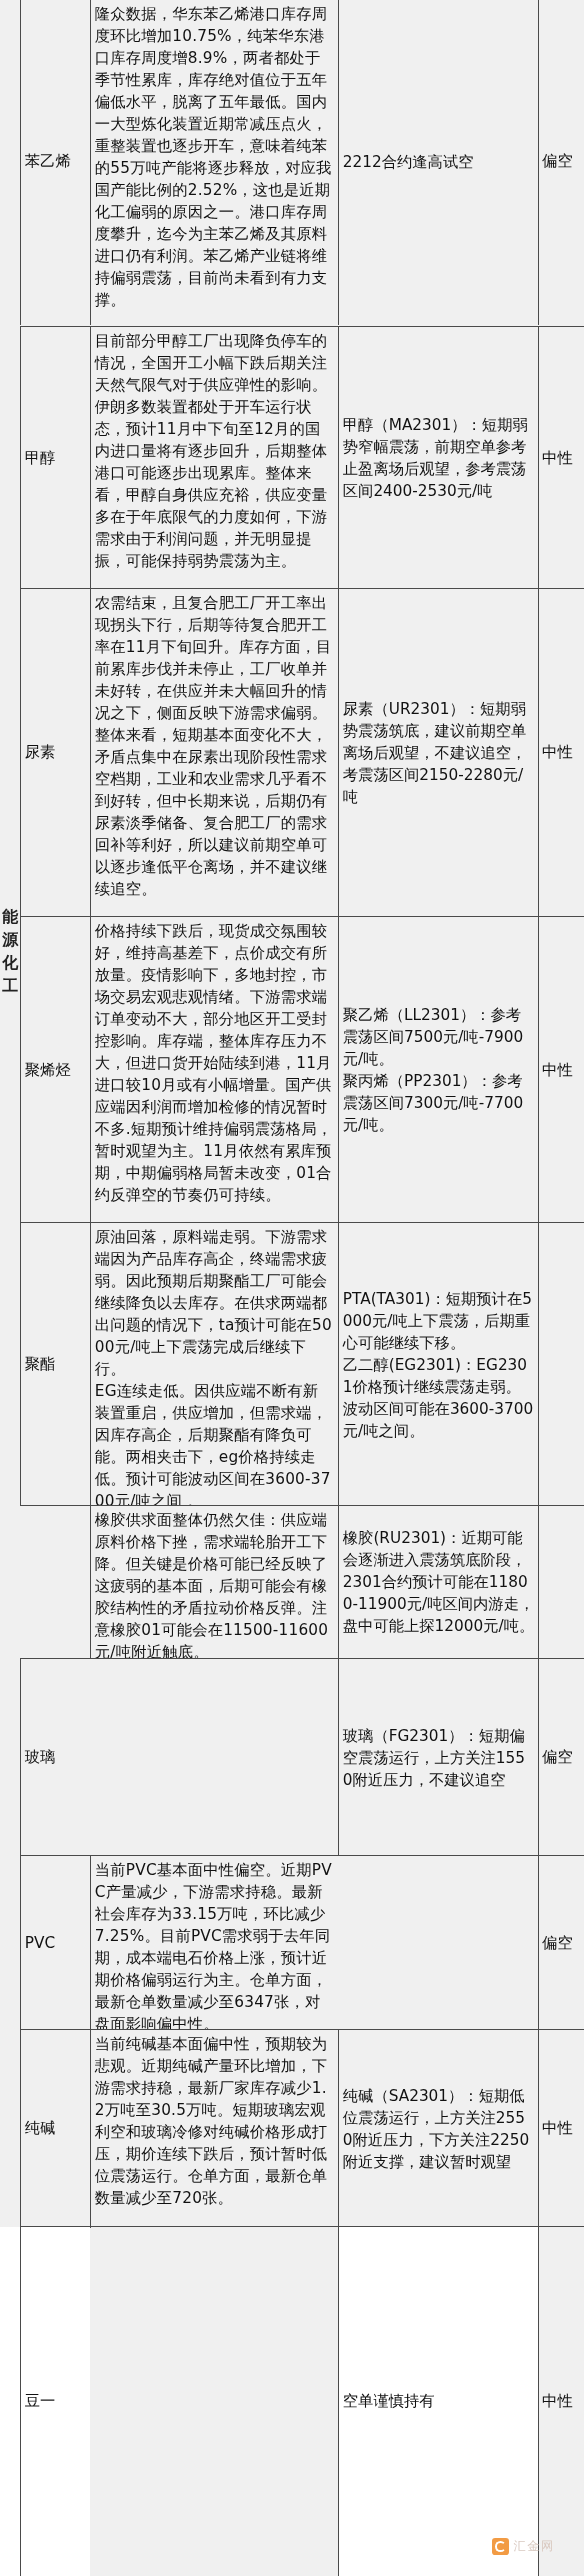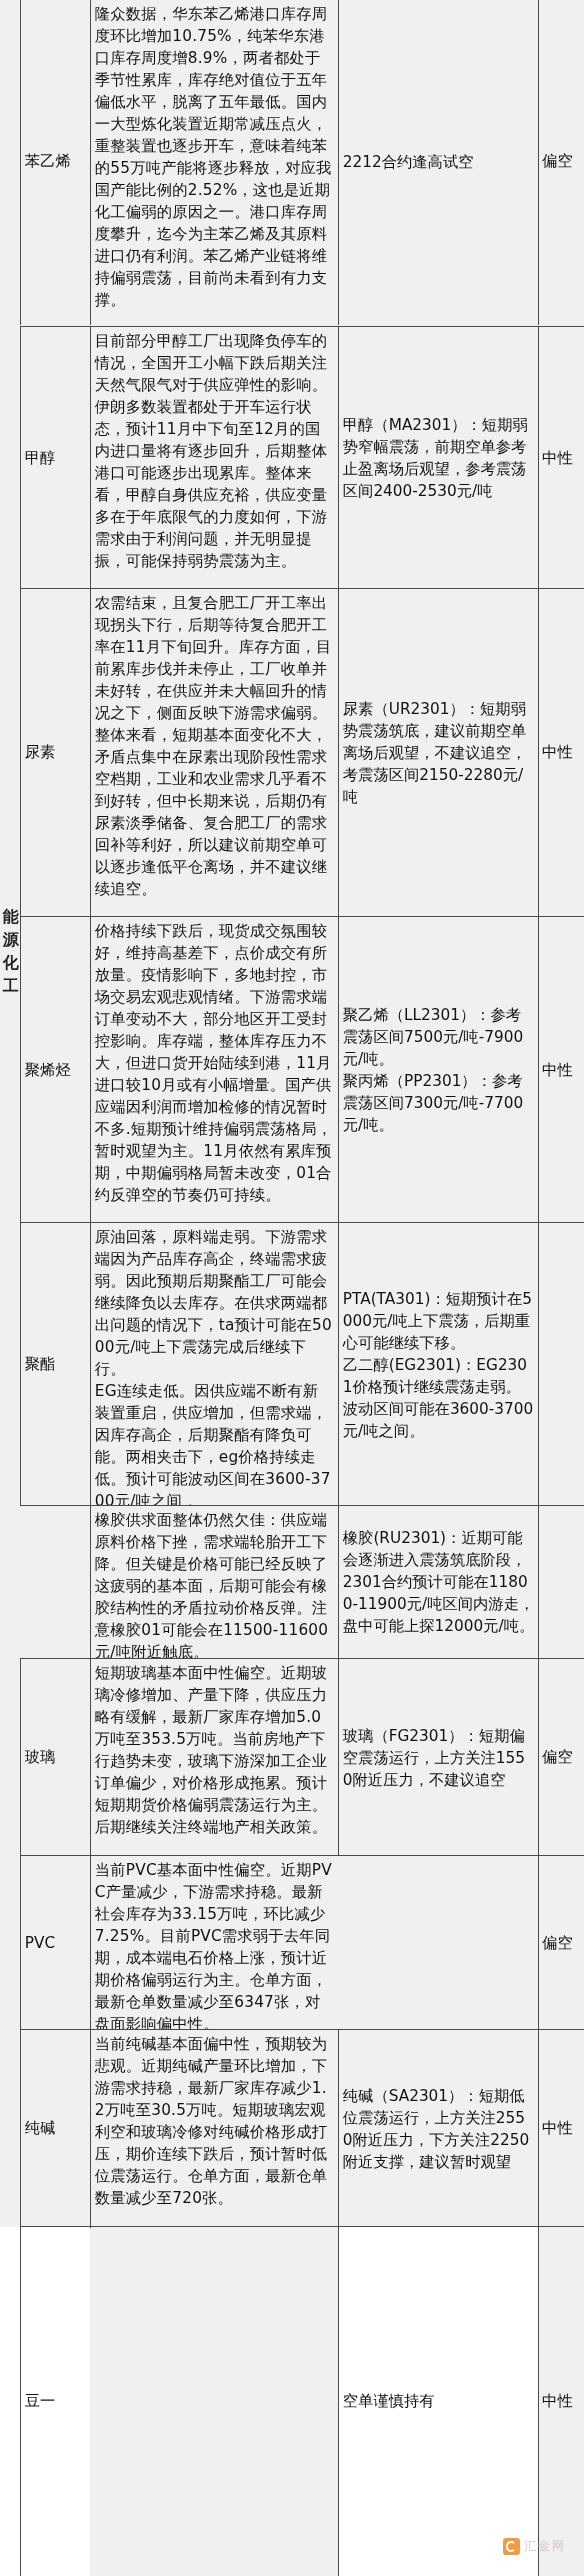--- a/index.html
+++ b/index.html
@@ -8,25 +8,25 @@
   .table { position: absolute; left: 0; top: -1.5px; width: 584px; }
   .row { position: absolute; left: 20px; width: 564px; border-top: 1.5px solid #4a4a4a; box-sizing: border-box; }
   .cell { position: absolute; top: 0; bottom: 0; box-sizing: border-box; }
   .c-name { left: 0; width: 70px; border-left: 1.5px solid #4a4a4a; display: flex; align-items: center; padding-left: 3.8px; font-size: 15.3px; }
   .c-text { left: 70px; width: 247px; border-left: 1.5px solid #4a4a4a; padding: 3.8px 4.6px 0 3.8px; font-size: 15.3px; line-height: 22px; letter-spacing: 0.2px; word-break: break-all; }
   .c-adv  { left: 318px; width: 201px; border-left: 1.5px solid #4a4a4a; display: flex; align-items: center; padding: 0 4.6px 0 3.8px; font-size: 15.3px; line-height: 22px; word-break: break-all; }
   .c-dir  { left: 518px; width: 46px; border-left: 1.5px solid #4a4a4a; display: flex; align-items: center; padding-left: 3.1px; font-size: 15.3px; }
   .adv-inner, .text-inner { white-space: pre-line; }
   .cat-col { position: absolute; left: 0; top: 0; width: 20px; height: 2227px; background: #f0f0f0; }
   .cat-label { position: absolute; left: 2.3px; top: 905px; width: 17px; font-family: "DejaVu Serif", "Liberation Serif", serif;
-               font-size: 16px; line-height: 23px; font-weight: bold; color: #222; text-align: center; }
+               font-size: 16px; line-height: 23px; font-weight: bold; color: #222; }
   .white { background: #ffffff; }
   .gray { background: #f0f0f0; }
   .bottom-white { position: absolute; left: 0; top: 2227px; width: 20px; height: 349px; background: #ffffff; }
-  .watermark { position: absolute; left: 492px; top: 2533px; width: 84px; height: 27.5px; display: flex; align-items: center; justify-content: center; }
+  .watermark { position: absolute; left: 492px; top: 2533px; width: 84px; height: 27.5px; display: flex; align-items: center; }
   .wm-logo { width: 17px; height: 17px; background: #f08a24; border-radius: 3.1px; position: relative; opacity: 0.85; }
   .wm-logo::after { content: ""; position: absolute; left: 3.1px; top: 3.1px; width: 10.7px; height: 10.7px; border-radius: 50%; border: 2.3px solid #fff; border-right-color: transparent; box-sizing: border-box; }
   .wm-text { margin-left: 4.6px; font-size: 12.2px; color: #d9c9c0; letter-spacing: 1.5px; }
 </style>
 </head>
 <body>
 
 <div class="cat-col"></div>
 <div class="cat-label">
   <span style="display:block;width:17px;word-break:break-all;">能源化工</span>
@@ -110,21 +110,20 @@
       </div>
     <div class="cell c-dir">
         <span></span>
       </div>
   </div>
 
   <div class="row gray" style="top:1659px;height:199px;">
     <div class="cell c-name">
         <span>玻璃</span>
       </div>
-    <div class="cell c-text"><span class="text-inner">短期玻璃基本面中性偏空。近期玻璃冷修增加、产量下降，供应压力略有缓解，最新厂家库存增加5.0万吨至353.5万吨。当前房地产下行趋势未变，玻璃下游深加工企业订单偏少，对价格形成拖累。预计短期期货价格偏弱震荡运行为主。后期继续关注终端地产相关政策。</span></div>
     <div class="cell c-adv">
         <span class="adv-inner">玻璃（FG2301）：短期偏空震荡运行，上方关注1550附近压力，不建议追空</span>
       </div>
     <div class="cell c-dir">
         <span>偏空</span>
       </div>
   </div>
 
   <div class="row gray" style="top:1856px;height:176px;">
     <div class="cell c-name">

